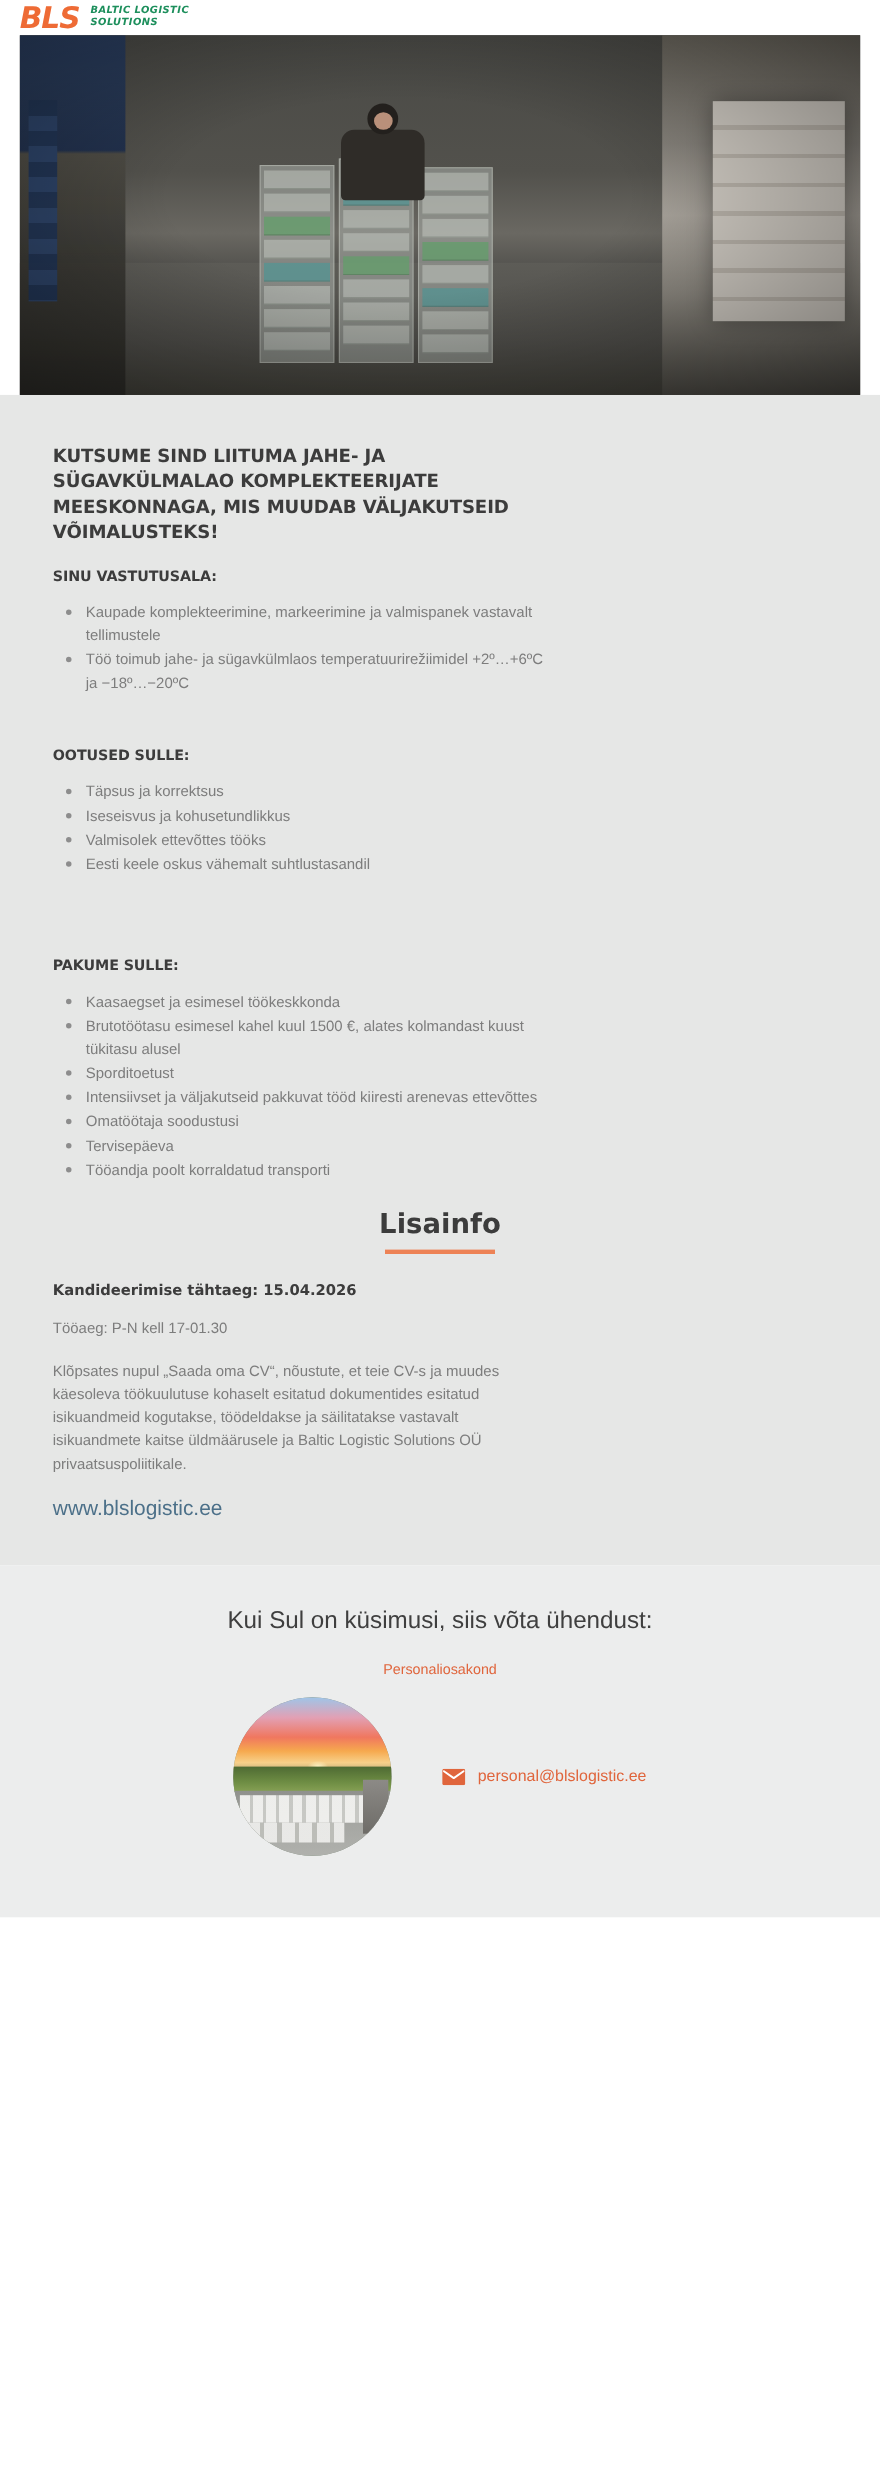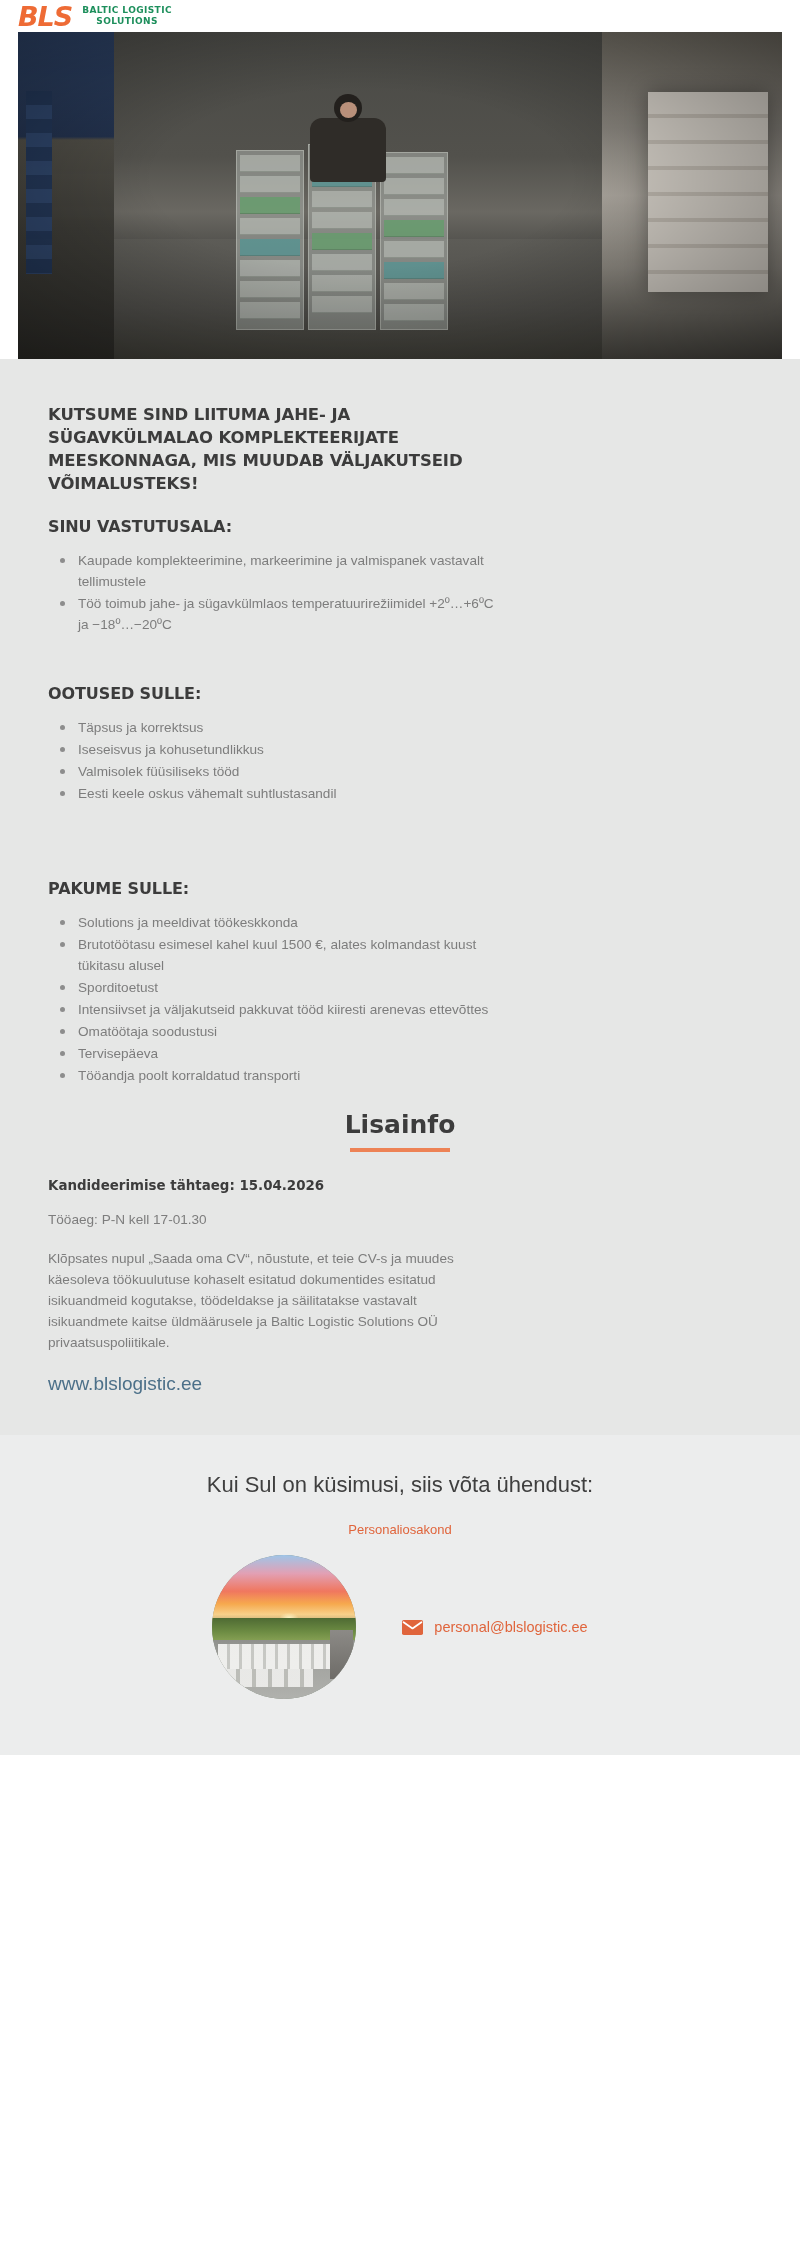--- a/index.html
+++ b/index.html
@@ -29,26 +29,26 @@
     font-family: "DejaVu Sans", sans-serif;
     font-style: italic;
     font-weight: 700;
     font-size: 27px;
     letter-spacing: -1px;
     color: #ee6b35;
     line-height: 1;
   }
   .logo-sub {
     font-family: "DejaVu Sans", sans-serif;
+    font-style: italic;
     font-weight: 700;
     font-size: 9px;
     line-height: 11px;
     color: #1d8f5c;
     letter-spacing: 0.4px;
-    text-align: center;
   }
 
   
   .hero {
     position: relative;
     margin: 0 18px;
     height: 327px;
     overflow: hidden;
     background: #3a3a38;
   }
@@ -119,21 +119,21 @@
     font-family: "DejaVu Sans", sans-serif;
     font-size: 16.5px;
     font-weight: 700;
     line-height: 23px;
     color: #3c3c3c;
     letter-spacing: -0.1px;
     max-width: 470px;
   }
   .section-label {
     font-family: "DejaVu Sans", sans-serif;
-    font-size: 16px;
+    font-size: 13px;
     font-weight: 700;
     color: #3c3c3c;
     margin-top: 22px;
     letter-spacing: -0.1px;
   }
   ul.bullets {
     list-style: none;
     margin-top: 14px;
   }
   ul.bullets li {
@@ -345,31 +345,31 @@
       <li>Töö toimub jahe- ja sügavkülmlaos temperatuurirežiimidel +2º…+6ºC ja −18º…−20ºC</li>
     </ul>
 
     <div class="gap-lg"></div>
 
     
     <div class="section-label">OOTUSED SULLE:</div>
     <ul class="bullets">
       <li>Täpsus ja korrektsus</li>
       <li>Iseseisvus ja kohusetundlikkus</li>
-      <li>Valmisolek füüsiliseks tööd</li>
+      <li>Valmisolek ettevõttes tööks</li>
       <li>Eesti keele oskus vähemalt suhtlustasandil</li>
     </ul>
 
     <div class="gap-lg"></div>
     <div class="gap-lg"></div>
 
     
     <div class="section-label">PAKUME SULLE:</div>
     <ul class="bullets">
-      <li>Solutions ja meeldivat töökeskkonda</li>
+      <li>Kaasaegset ja esimesel töökeskkonda</li>
       <li>Brutotöötasu esimesel kahel kuul 1500 €, alates kolmandast kuust tükitasu alusel</li>
       <li>Sporditoetust</li>
       <li>Intensiivset ja väljakutseid pakkuvat tööd kiiresti arenevas ettevõttes</li>
       <li>Omatöötaja soodustusi</li>
       <li>Tervisepäeva</li>
       <li>Tööandja poolt korraldatud transporti</li>
     </ul>
 
     
     <div class="lisainfo-wrap">

